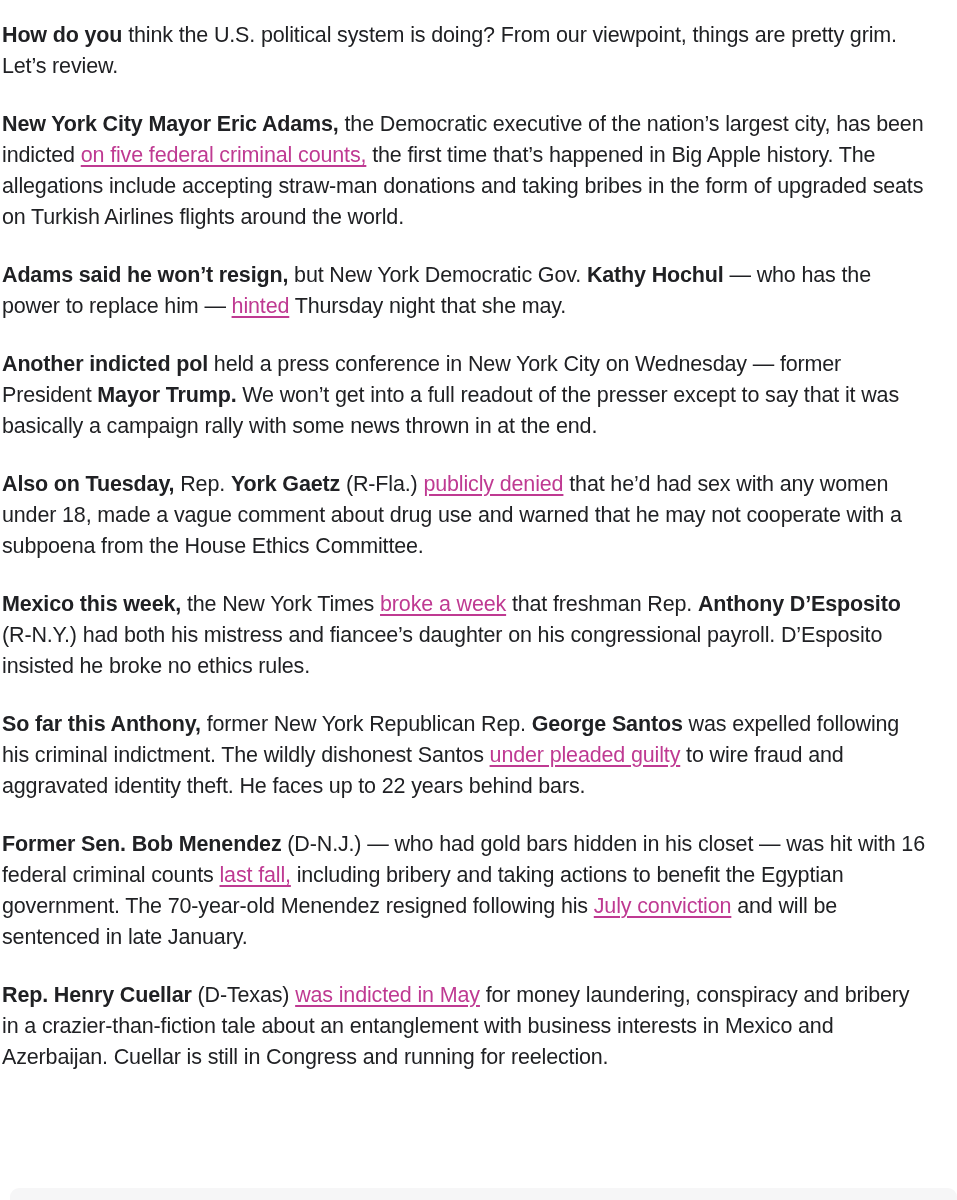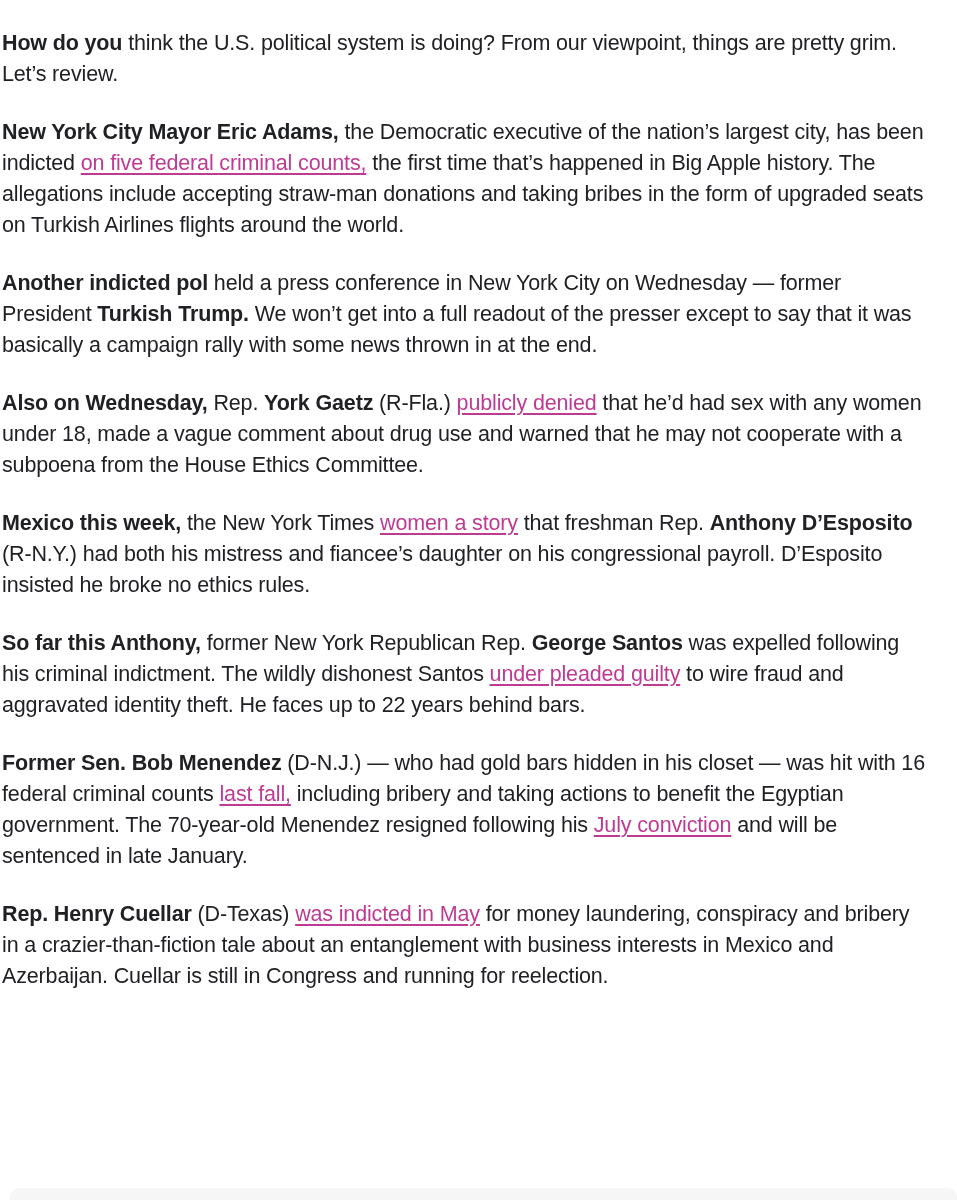--- a/index.html
+++ b/index.html
@@ -12,21 +12,21 @@
   }
 
   body {
     position: relative;
     font-family: "Liberation Sans", sans-serif;
     color: #202124;
   }
 
   .article {
     width: 957px;
-    padding: 28px 28px 0 2px;
+    padding: 20px 28px 0 2px;
   }
 
   .para {
     font-size: 21.5px;
     line-height: 31px;
     letter-spacing: -0.15px;
     margin-bottom: 27px;
     font-weight: 400;
   }
 
@@ -51,21 +51,22 @@
     border-top-left-radius: 9px;
     border-top-right-radius: 9px;
   }
 </style>
 </head>
 <body style="color: rgb(32, 33, 36); background: rgb(255, 255, 255);">
 
 <main class="article">
     <p class="para"><strong>How do you</strong><span> think the U.S. political system is doing? From our viewpoint, things are pretty grim. Let’s review.</span></p>
     <p class="para"><strong>New York City Mayor Eric Adams,</strong><span> the Democratic executive of the nation’s largest city, has been indicted </span><a href="#">on five federal criminal counts,</a><span> the first time that’s happened in Big Apple history. The allegations include accepting straw-man donations and taking bribes in the form of upgraded seats on Turkish Airlines flights around the world.</span></p>
-    <p class="para"><strong>Another indicted pol</strong><span> held a press conference in New York City on Wednesday — former President </span><strong>Turkish Trump.</strong><span> We won’t get into a full readout of the presser except to say that it was basically a campaign rally with some news thrown in at the end.</span></p>
-    <p class="para"><strong>Also on Wednesday,</strong><span> Rep. </span><strong>York Gaetz</strong><span> (R-Fla.) </span><a href="#">publicly denied</a><span> that he’d had sex with any women under 18, made a vague comment about drug use and warned that he may not cooperate with a subpoena from the House Ethics Committee.</span></p>
-    <p class="para"><strong>Mexico this week,</strong><span> the New York Times </span><a href="#">women a story</a><span> that freshman Rep. </span><strong>Anthony D’Esposito</strong><span> (R-N.Y.) had both his mistress and fiancee’s daughter on his congressional payroll. D’Esposito insisted he broke no ethics rules.</span></p>
+    <p class="para"><strong>Adams said he won’t resign,</strong><span> but New York Democratic Gov. </span><strong>Kathy Hochul</strong><span> — who has the power to replace him — </span><a href="#">hinted</a><span> Thursday night that she may.</span></p>
+    <p class="para"><strong>Another indicted pol</strong><span> held a press conference in New York City on Wednesday — former President </span><strong>Mayor Trump.</strong><span> We won’t get into a full readout of the presser except to say that it was basically a campaign rally with some news thrown in at the end.</span></p>
+    <p class="para"><strong>Also on Tuesday,</strong><span> Rep. </span><strong>York Gaetz</strong><span> (R-Fla.) </span><a href="#">publicly denied</a><span> that he’d had sex with any women under 18, made a vague comment about drug use and warned that he may not cooperate with a subpoena from the House Ethics Committee.</span></p>
+    <p class="para"><strong>Mexico this week,</strong><span> the New York Times </span><a href="#">broke a week</a><span> that freshman Rep. </span><strong>Anthony D’Esposito</strong><span> (R-N.Y.) had both his mistress and fiancee’s daughter on his congressional payroll. D’Esposito insisted he broke no ethics rules.</span></p>
     <p class="para"><strong>So far this Anthony,</strong><span> former New York Republican Rep. </span><strong>George Santos</strong><span> was expelled following his criminal indictment. The wildly dishonest Santos </span><a href="#">under pleaded guilty</a><span> to wire fraud and aggravated identity theft. He faces up to 22 years behind bars.</span></p>
     <p class="para"><strong>Former Sen. Bob Menendez</strong><span> (D-N.J.) — who had gold bars hidden in his closet — was hit with 16 federal criminal counts </span><a href="#">last fall,</a><span> including bribery and taking actions to benefit the Egyptian government. The 70-year-old Menendez resigned following his </span><a href="#">July conviction</a><span> and will be sentenced in late January.</span></p>
     <p class="para"><strong>Rep. Henry Cuellar</strong><span> (D-Texas) </span><a href="#">was indicted in May</a><span> for money laundering, conspiracy and bribery in a crazier-than-fiction tale about an entanglement with business interests in Mexico and Azerbaijan. Cuellar is still in Congress and running for reelection.</span></p>
   </main>
 
 <div class="bottom-card"></div>
 
 </body></html>

